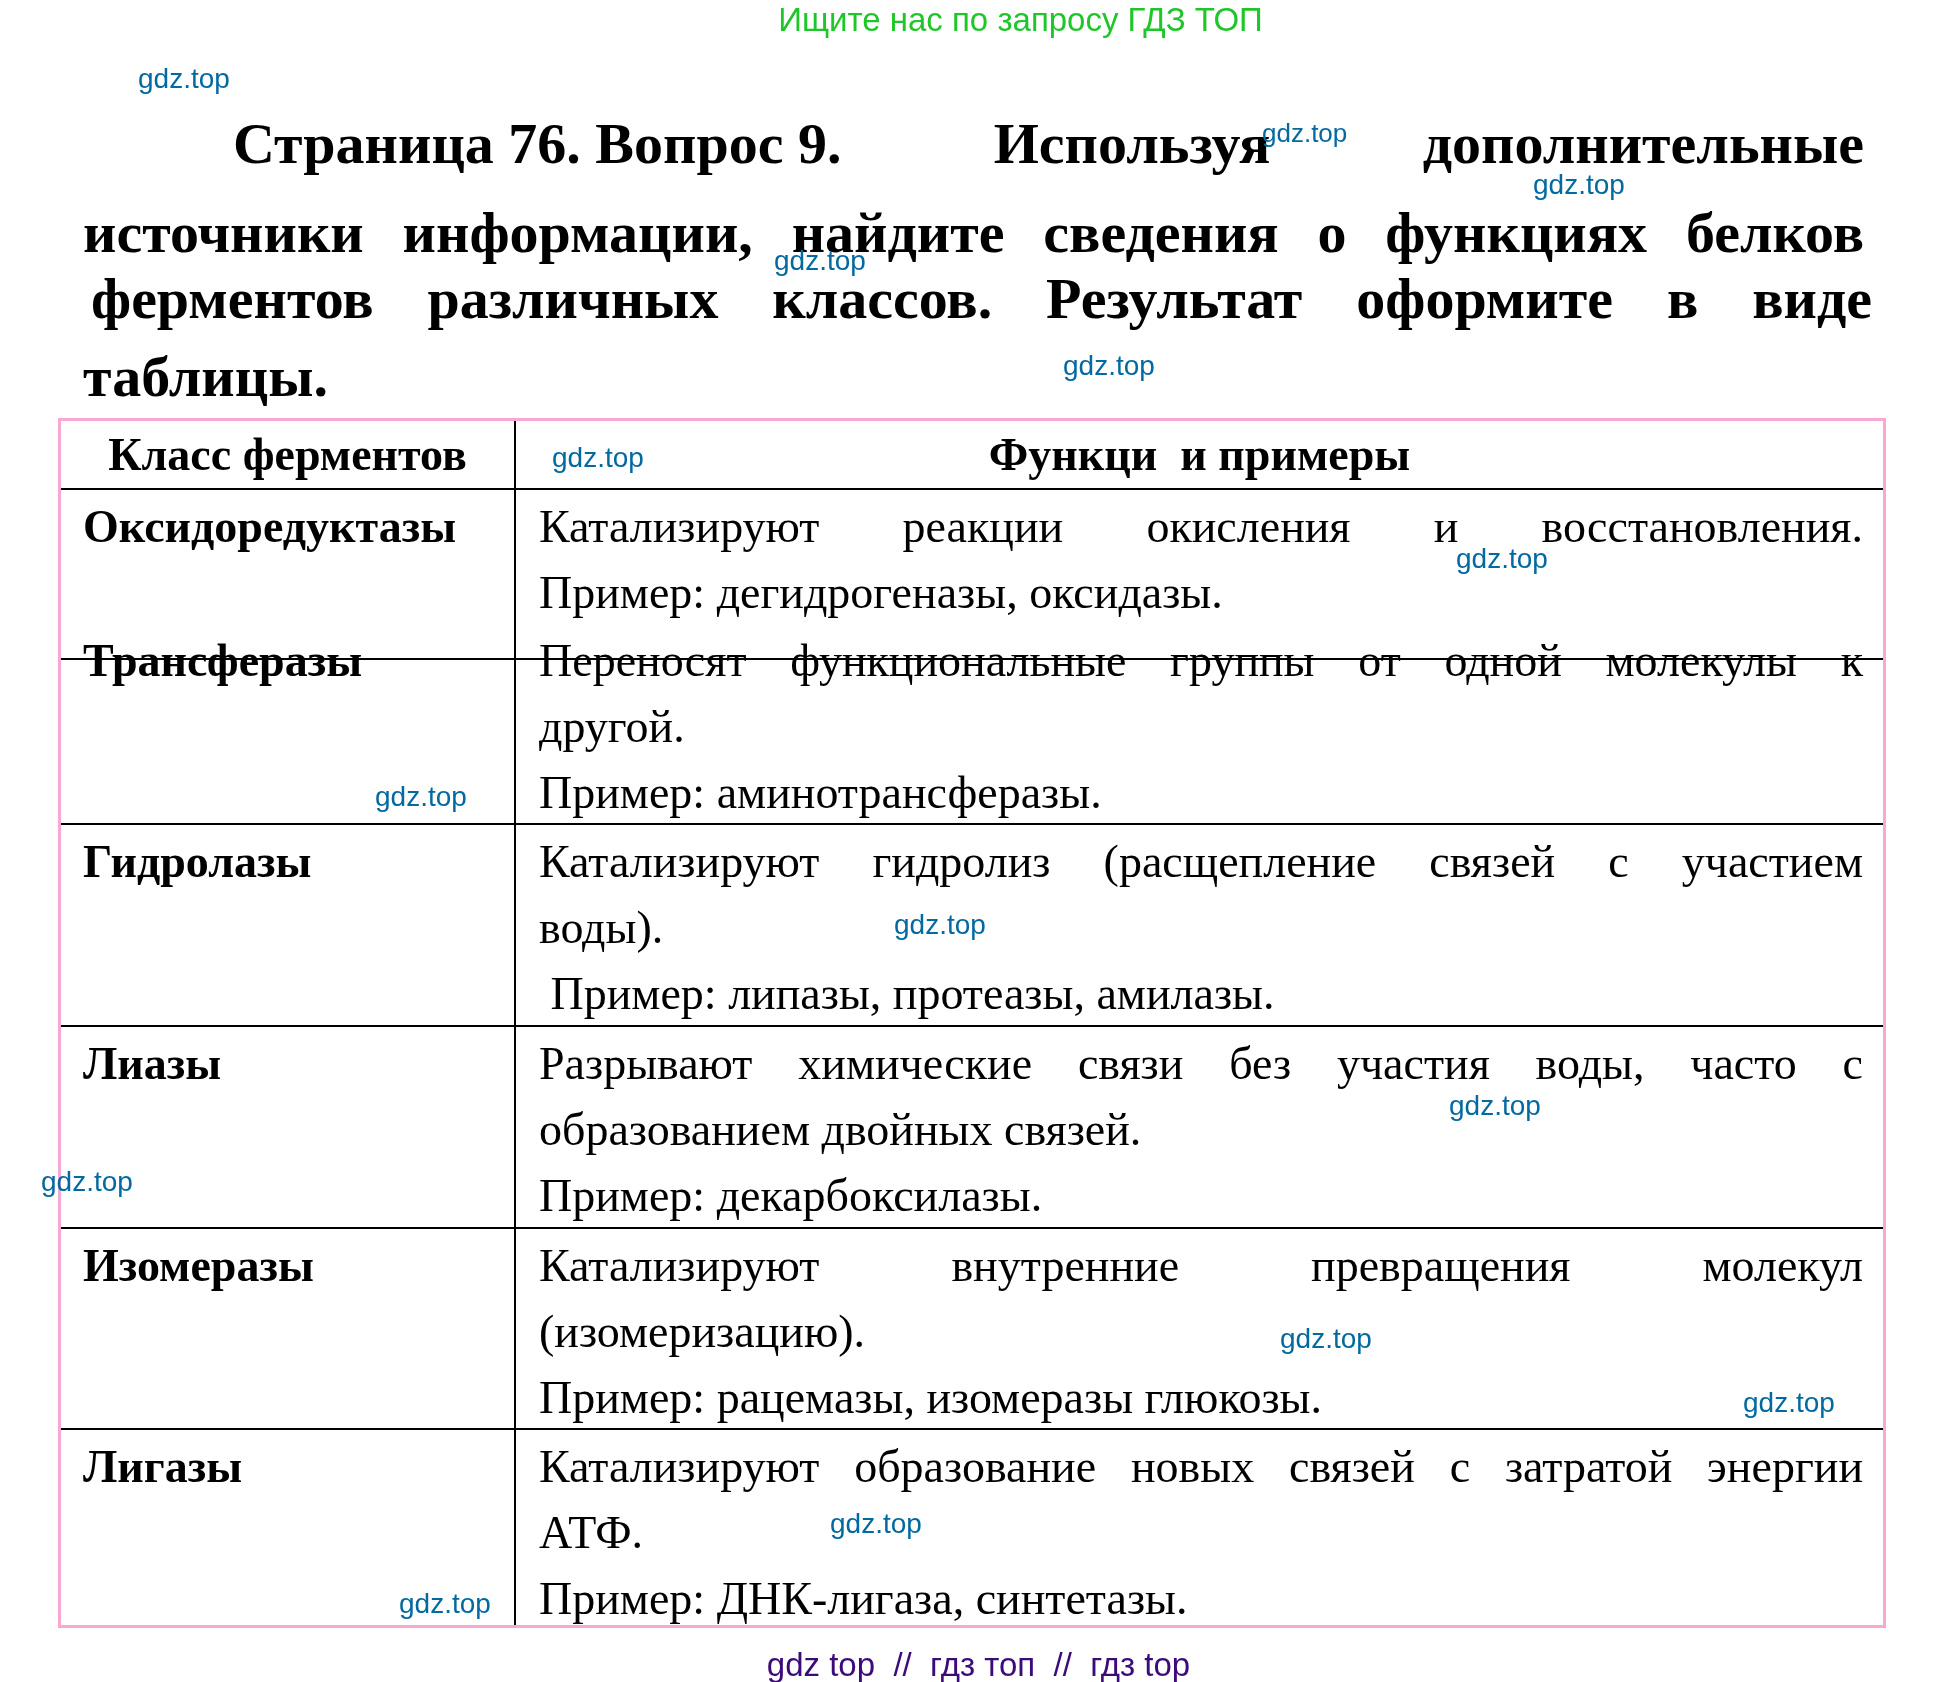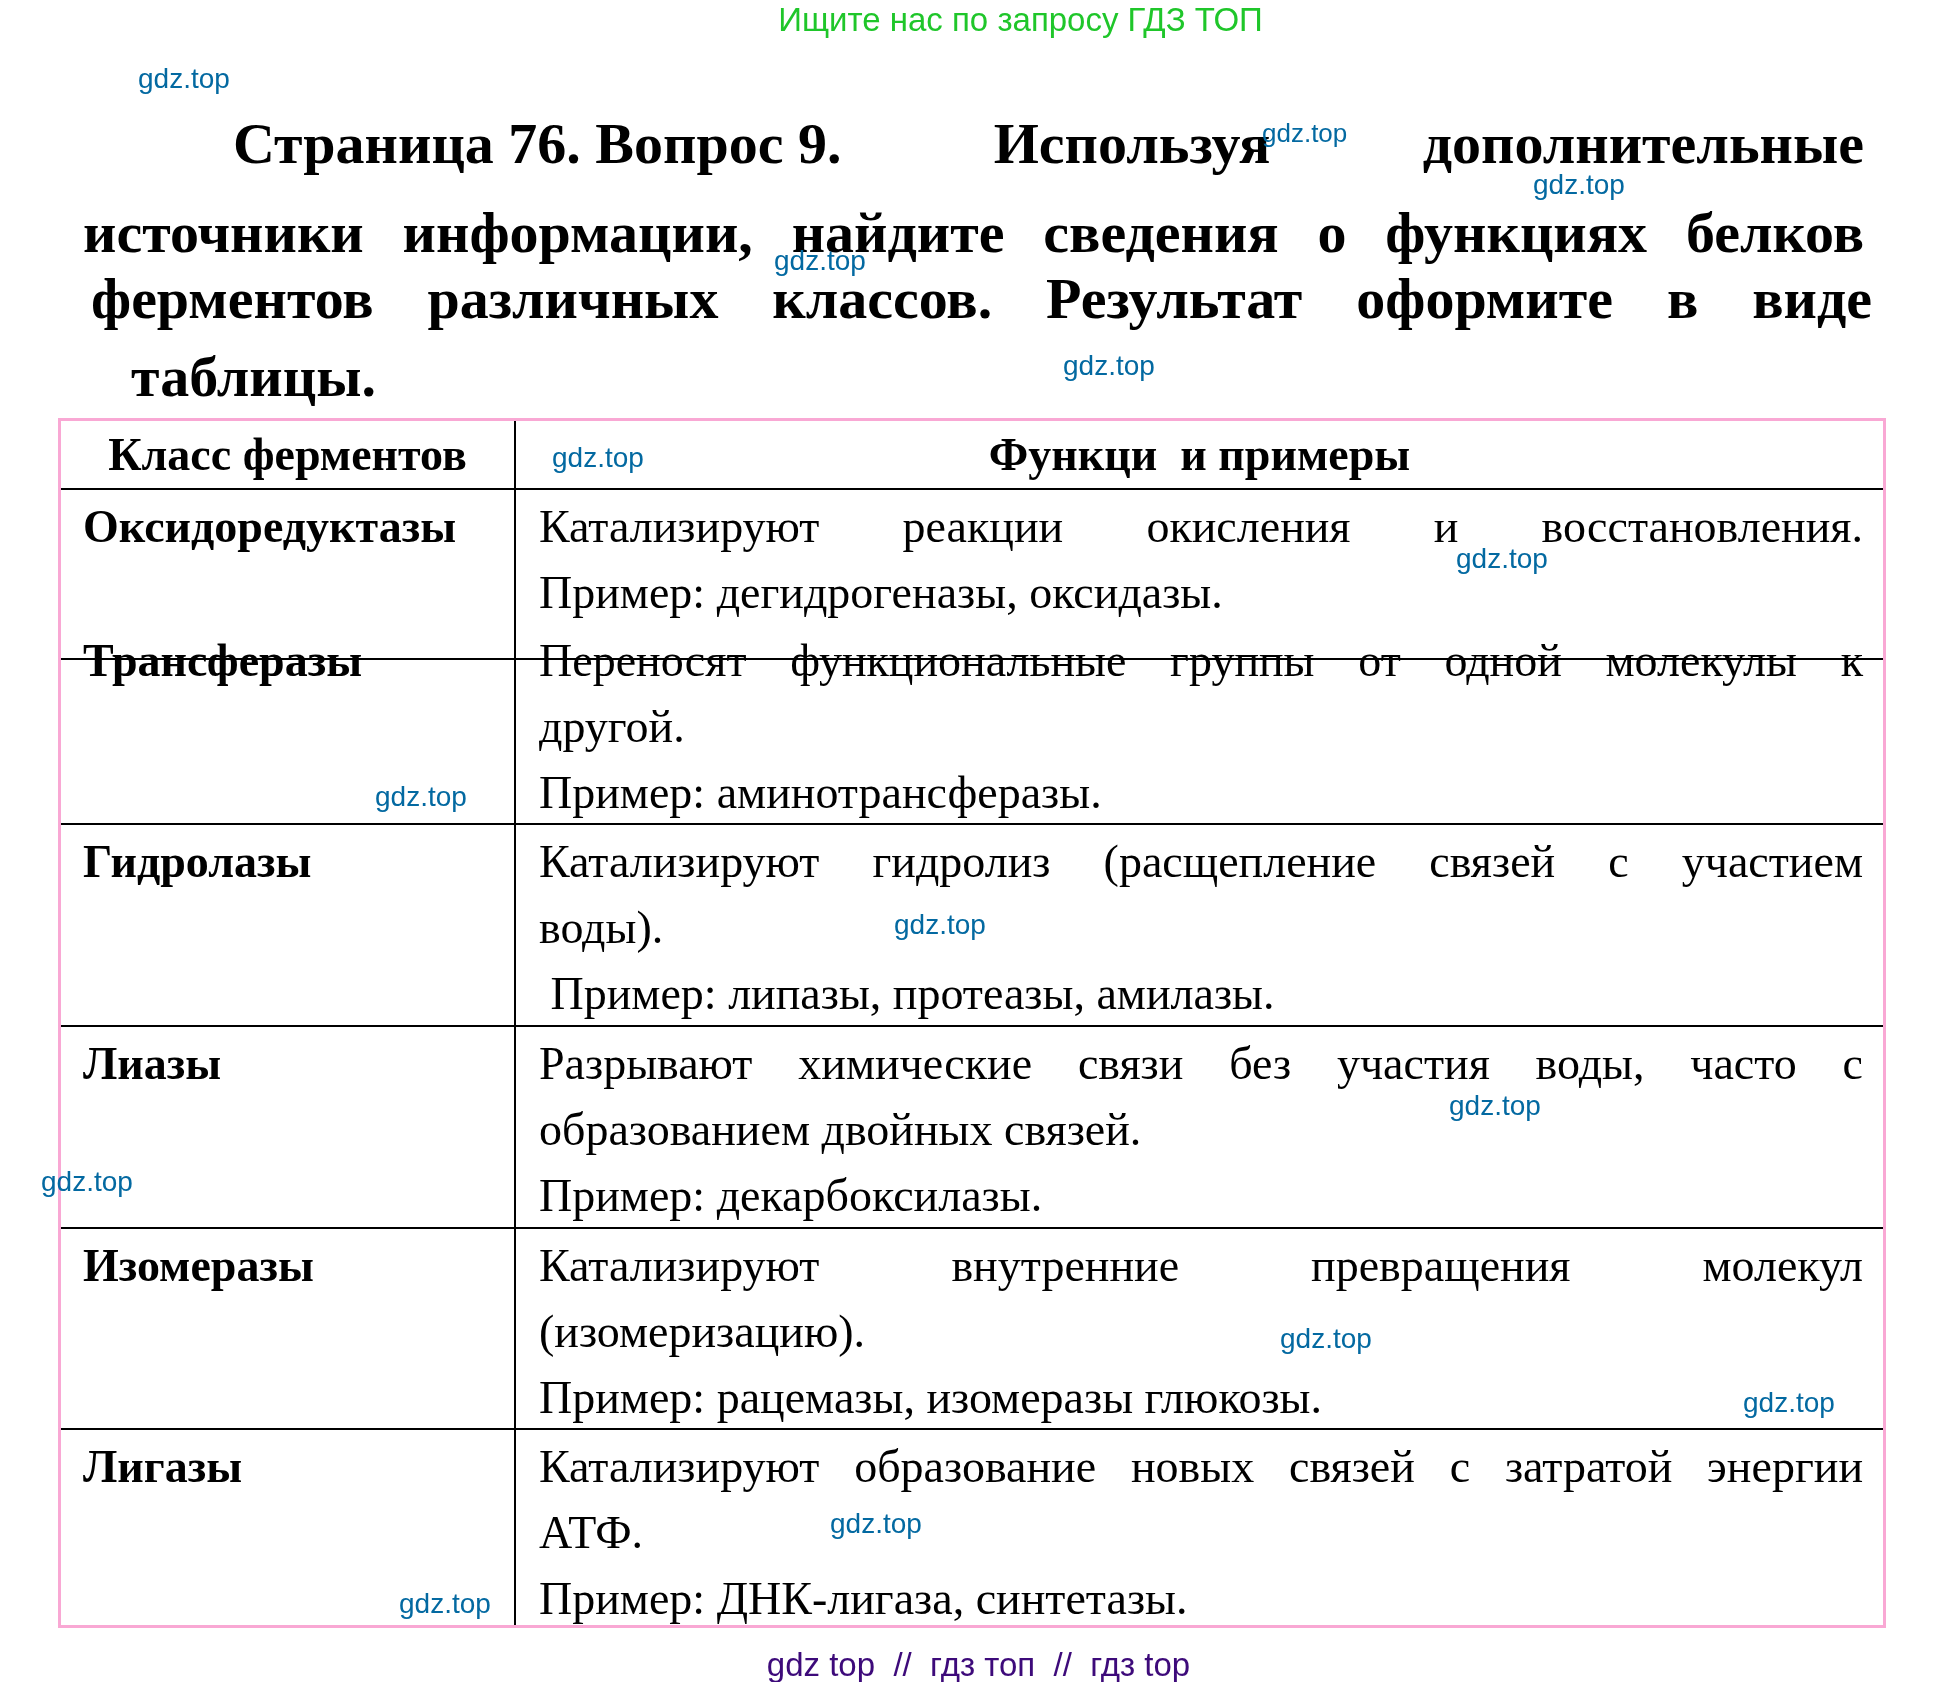--- a/index.html
+++ b/index.html
@@ -2,21 +2,21 @@
 <html><head>
 <meta charset="utf-8">
 <style>
   html, body { margin:0; padding:0; background:#ffffff; }
   body { width:1957px; height:1682px; position:relative; overflow:hidden; font-family:"Liberation Serif", serif; color:#000; }
   .banner { position:absolute; top:0; left:0; width:1957px; text-align:center; font-family:"Liberation Sans", sans-serif; font-size:33px; line-height:40px; color:#1fc62a;padding-left:42px; }
   .footer { position:absolute; top:1645px; left:0; width:1957px; text-align:center; font-family:"Liberation Sans", sans-serif; font-size:33px; line-height:40px; color:#3d0a7a; white-space:pre; }
   .wm { position:absolute; font-family:"Liberation Sans", sans-serif; font-size:28px; line-height:30px; color:#0369a1; white-space:nowrap; }
   .title { position:absolute; left:83px; width:1781px; font-weight:bold; font-size:58px; line-height:78px; }
   .tline { position:absolute; left:0; width:100%; text-align:justify; text-align-last:justify; white-space:nowrap; }
-  .tline.last { text-align-last:left;margin-left:48px; }
+  .tline.last { text-align-last:left; }
   .t1 { top:105px; }
   .t2 { top:166px;margin-top:28px; }
   .t3 { top:260px;margin-left:8px; }
   .t4 { top:338px; }
   .t1 .first { display:inline-block; margin-left:150px; }
   .table { position:absolute; left:58px; top:418px; width:1828px; height:1210px; border:3px solid #f9a8d4; box-sizing:border-box; }
   .row { position:absolute; left:0; width:100%; border-bottom:2px solid #000; box-sizing:border-box; }
   .row:last-child { border-bottom:none; }
   .col-divider { position:absolute; top:0; bottom:0; left:453px; width:2px; background:#000; }
   .cell-class { position:absolute; left:22px; top:4px; font-weight:bold; font-size:46px; line-height:66px; white-space:nowrap; }

